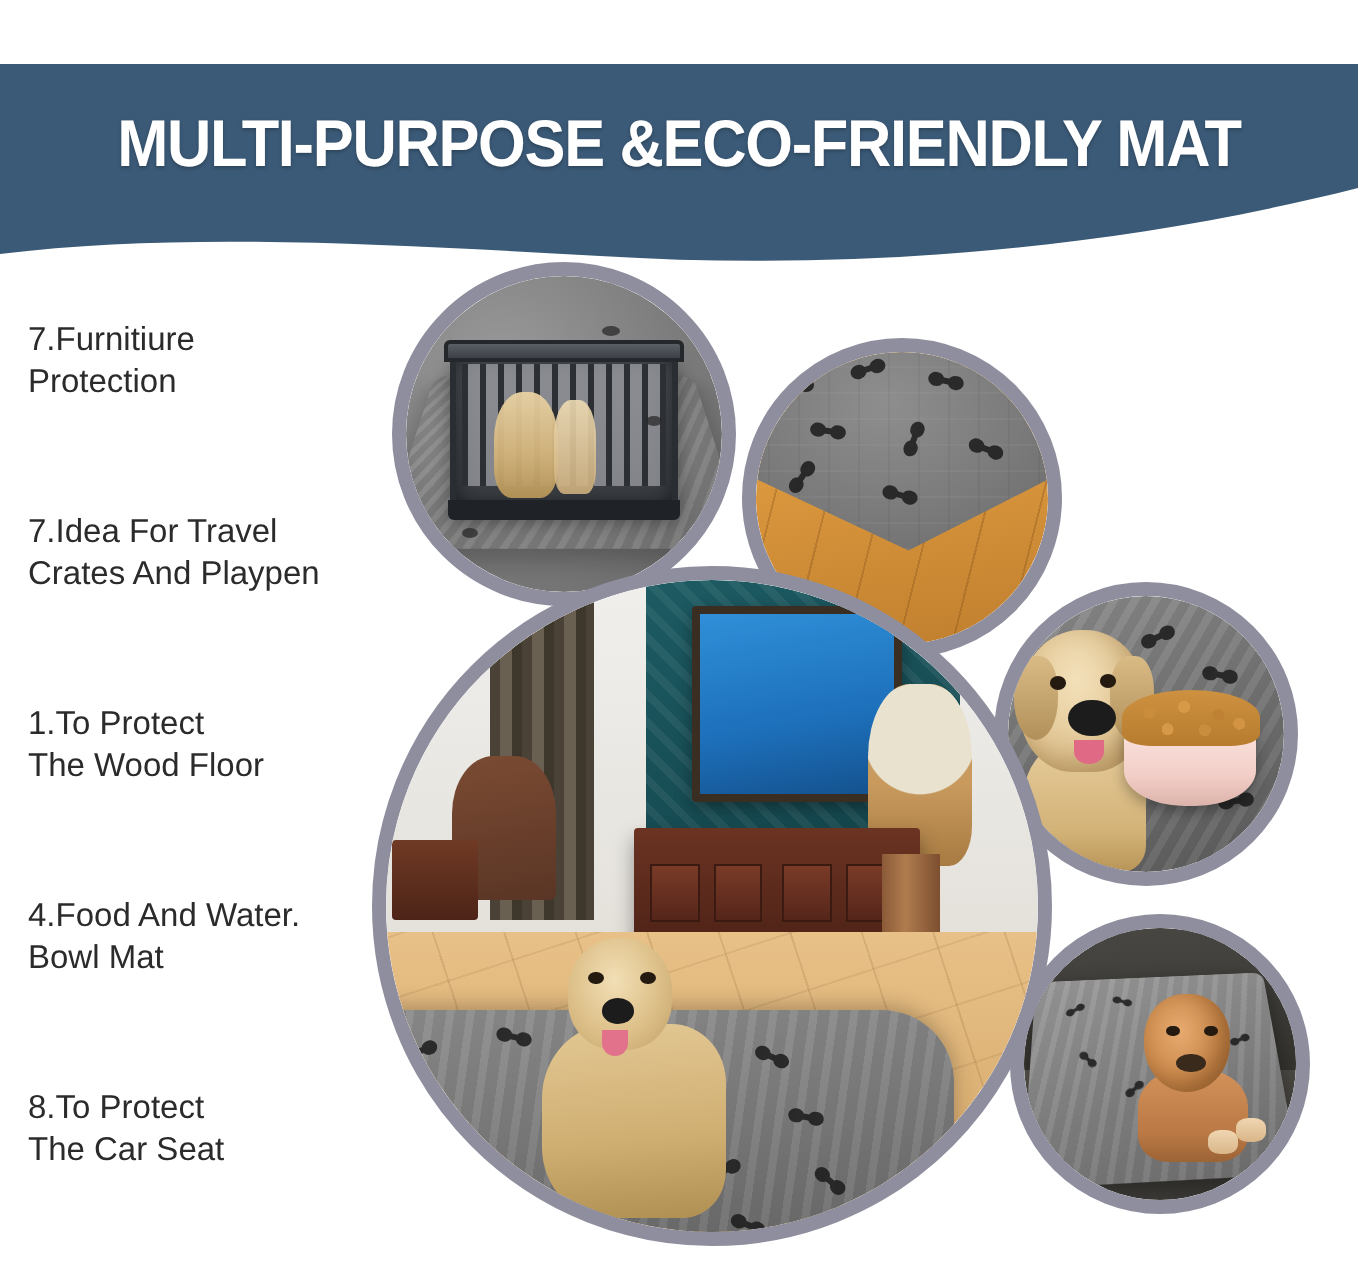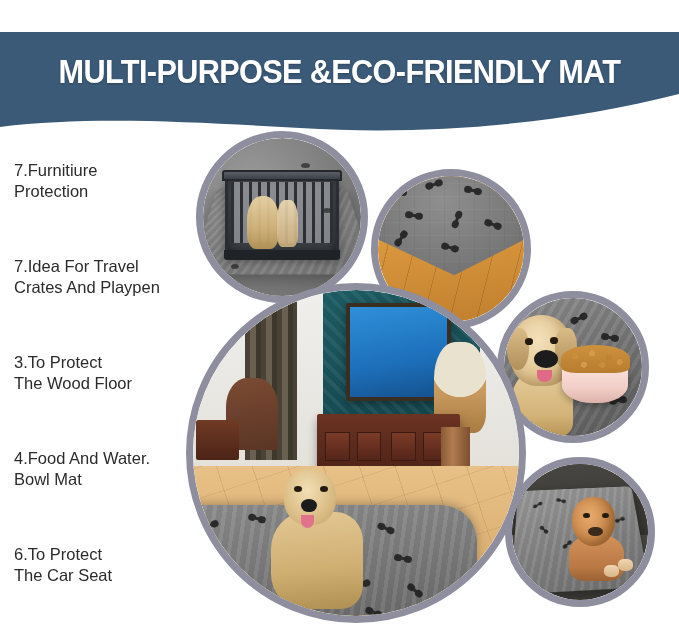--- a/index.html
+++ b/index.html
@@ -412,25 +412,25 @@
                C 190,90 90,84 0,95 Z" fill="#3b5a77"></path>
     </svg>
     <div id="banner-title">MULTI-PURPOSE &amp;ECO-FRIENDLY MAT</div>
   </div>
 
   <div id="feature-list">
     <div class="feature-item">7.Furnitiure
   Protection</div>
     <div class="feature-item">7.Idea For Travel
   Crates And Playpen</div>
-    <div class="feature-item">3.To Protect
+    <div class="feature-item">1.To Protect
    The Wood Floor</div>
     <div class="feature-item">4.Food And Water.
   Bowl Mat</div>
-    <div class="feature-item">6.To Protect
+    <div class="feature-item">8.To Protect
    The Car Seat</div>
   </div>
 
   <div id="circle-crate" class="photo-circle">
     <div class="photo-inner">
       <div class="mat-gray-bg"></div>
       <div class="mat-tile"></div>
       <div class="crate-body">
         <div class="crate-bars"></div>
       </div>

